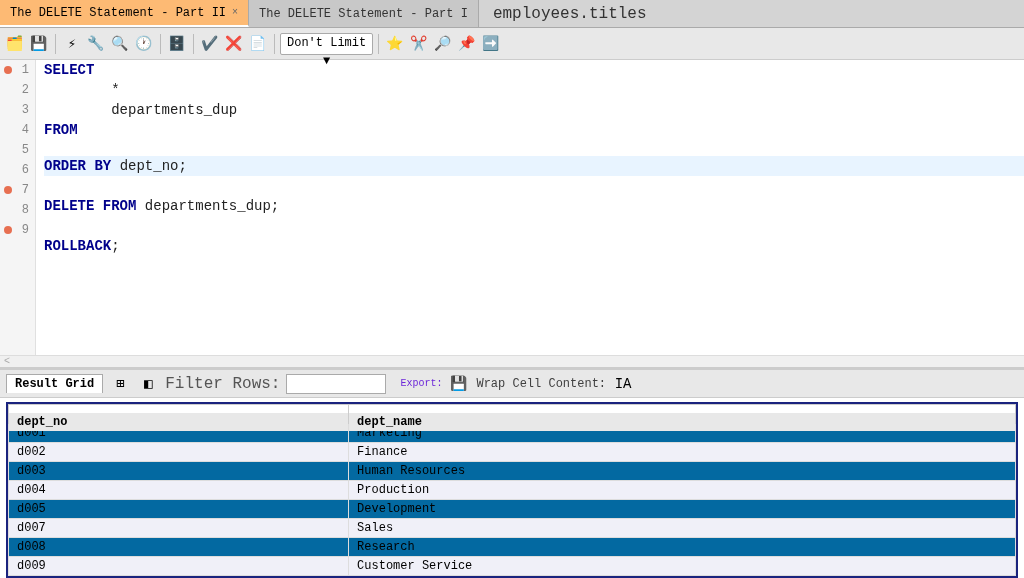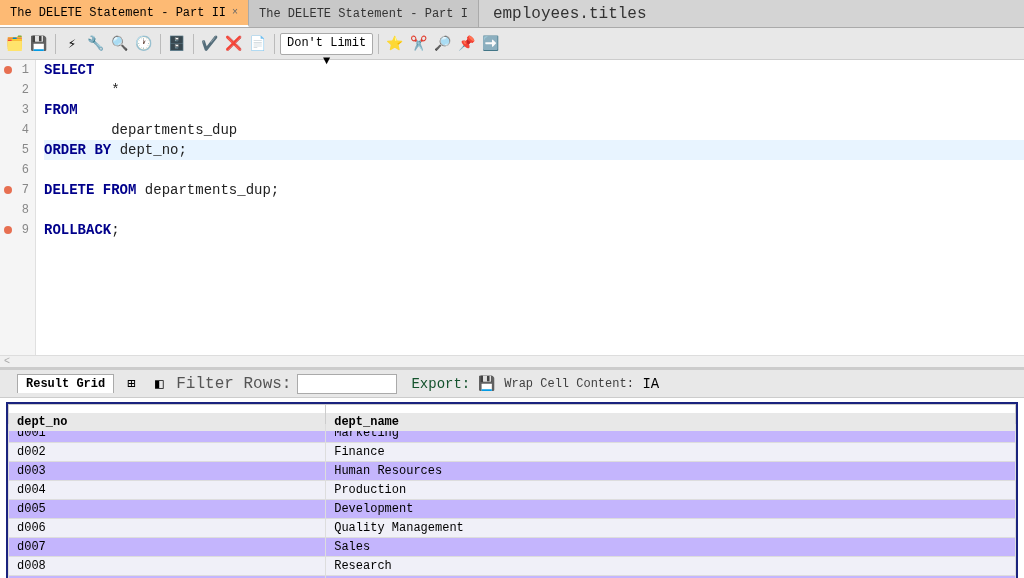--- a/index.html
+++ b/index.html
@@ -142,21 +142,21 @@
     .code-line {
       height: 20px;
       line-height: 20px;
       white-space: pre;
       font-size: 14px;
     }
 
     
     .kw { color: #00008b; font-weight: bold; }
     .plain { color: #222; }
-    .cursor-line { background: #e8f4ff; }
+    .cursor-line { background: #e8f4ff; margin-top: 16px; }
 
     
     .h-scrollbar {
       height: 12px;
       background: #f0f0f0;
       border-top: 1px solid #ddd;
       display: flex;
       align-items: center;
       font-size: 10px;
       color: #aaa;
@@ -169,21 +169,21 @@
       display: flex;
       flex-direction: column;
       flex: 1;
     }
 
     .bottom-toolbar {
       display: flex;
       align-items: center;
       background: #e8e8e8;
       height: 28px;
-      padding: 0 17px;
+      padding: 0 6px;
       border-bottom: 1px solid #ccc;
       gap: 6px;
       font-size: 12px;
     }
     .bottom-tab {
       padding: 2px 8px;
       background: #fff;
       border: 1px solid #aaa;
       border-bottom: none;
       cursor: pointer;
@@ -191,21 +191,21 @@
       font-weight: bold;
     }
     .filter-label { font-size: 16px; color: #555; }
     .filter-input {
       border: 1px solid #aaa;
       height: 20px;
       width: 100px;
       padding: 0 4px;
       font-size: 12px;
     }
-    .export-label { font-size: 14px; color: #14532d; margin-left: 8px; }
+    .export-label { font-size: 10px; color: #6d28d9; margin-left: 8px; }
     .wrap-label { font-size: 12px; color: #404040; }
 
     
     .data-table-container {
       flex: 1;
       overflow: auto;
       border: 2px solid #1a237e;
       margin: 4px 6px;
       position: relative;
     }
@@ -220,21 +220,21 @@
       padding: 2px 8px;
       text-align: left;
       font-weight: bold;
       font-size: 12px;
       position: sticky;
       top: 8px;
     }
     .data-table td {
       border: 1px solid #ddd;
       padding: 2px 8px;
-      background: #c4b5fd;
+      background: #0369a1;
     }
     .data-table tr:nth-child(even) td { background: #f0f0f8; }
   </style>
 </head>
 <body>
 
 <div class="tab-bar">
   <div class="tab active">
     <span>The DELETE Statement - Part II</span>
     <span class="tab-close">×</span>
@@ -306,22 +306,22 @@
         </div>
       <div class="line-num-row">
         <div class="line-dot"></div>
         <span>9</span>
       </div>
     </div>
 
     <div class="code-area">
       <div class="code-line"><span class="kw">SELECT</span></div>
       <div class="code-line"><span class="plain">        *</span></div>
+      <div class="code-line"><span class="plain">        departments_dup</span></div>
       <div class="code-line"><span class="kw">FROM</span></div>
-      <div class="code-line"><span class="plain">        departments_dup</span></div>
       <div class="code-line cursor-line"><span class="kw">ORDER BY </span><span class="plain">dept_no;</span></div>
       <div class="code-line">&nbsp;</div>
       <div class="code-line"><span class="kw">DELETE FROM </span><span class="plain">departments_dup;</span></div>
       <div class="code-line">&nbsp;</div>
       <div class="code-line"><span class="kw">ROLLBACK</span><span class="plain">;</span></div>
     </div>
   </div>
 
   <div class="h-scrollbar">
     <span>&lt;</span>
@@ -367,24 +367,20 @@
           </tr>
           <tr>
             <td>d004</td>
             <td>Production</td>
           </tr>
           <tr>
             <td>d005</td>
             <td>Development</td>
           </tr>
           <tr>
-            <td>d006</td>
-            <td>Quality Management</td>
-          </tr>
-          <tr>
             <td>d007</td>
             <td>Sales</td>
           </tr>
           <tr>
             <td>d008</td>
             <td>Research</td>
           </tr>
           <tr>
             <td>d009</td>
             <td>Customer Service</td>

